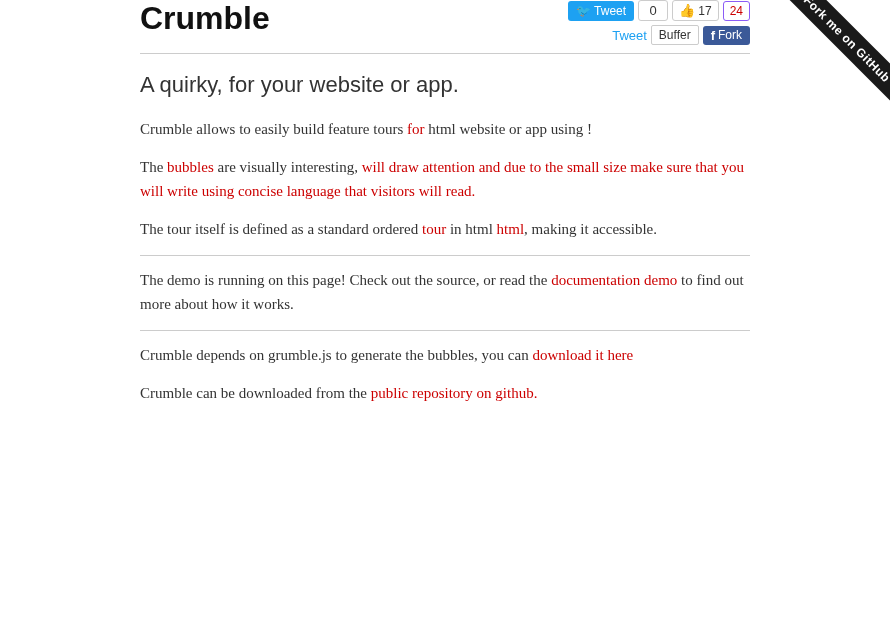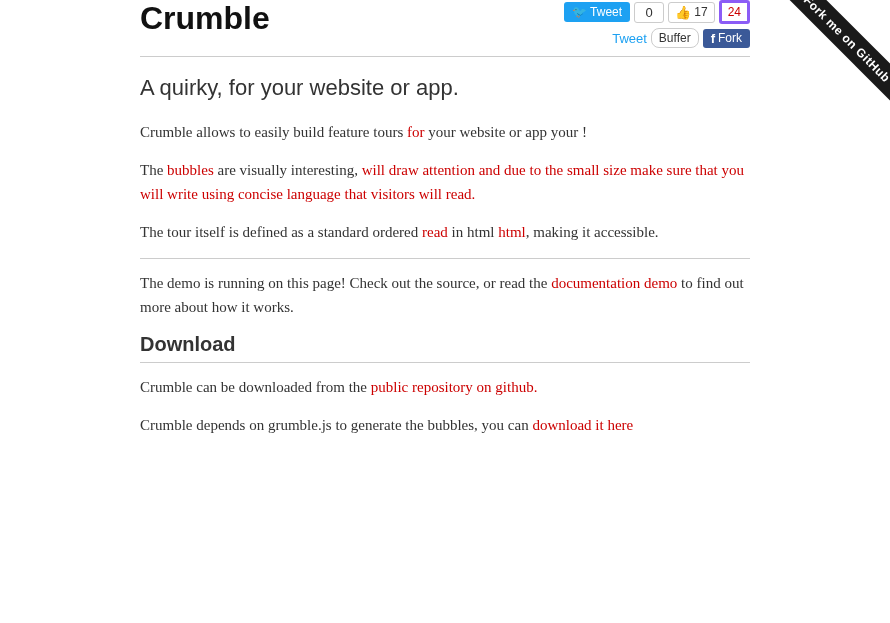--- a/index.html
+++ b/index.html
@@ -116,21 +116,21 @@
       align-items: center;
       gap: 3px;
     }
 
     .thumb-icon {
       color: #1da1f2;
       font-size: 13px;
     }
 
     .gplus-box {
-      border: 3px solid #8b5cf6;
+      border: 1px solid #8b5cf6;
       border-radius: 3px;
       padding: 2px 6px;
       font-size: 12px;
       font-family: Arial, sans-serif;
       color: #c00;
       background: #fff;
     }
 
     .tweet-link {
       color: #1da1f2;
@@ -141,21 +141,21 @@
 
     .social-bottom-row {
       display: flex;
       align-items: center;
       gap: 4px;
     }
 
     .buffer-btn {
       background: #fff;
       border: 1px solid #ccc;
-      border-radius: 8px;
+      border-radius: 2px;
       padding: 2px 7px;
       font-size: 12px;
       font-family: Arial, sans-serif;
       cursor: pointer;
       color: #333;
     }
 
     .fb-like-btn {
       background: #3b5998;
       color: #fff;
@@ -311,38 +311,37 @@
   </div>
 
   <hr class="title-divider">
 
 
   <p class="intro-text">
     <span>A quirky, </span><a href="#" class="link-blue"></a><span> for your website or app.</span>
   </p>
 
   <p class="body-text">
-    <span>Crumble allows </span><a href="#" class="link-blue"></a><span> to easily build feature tours </span><span style="color:#c00;">for</span><span> your website or app your </span><a href="#" class="link-blue"></a><span>!</span>
+    <span>Crumble allows </span><a href="#" class="link-blue"></a><span> to easily build feature tours </span><span style="color:#c00;">for</span><span> html website or app using </span><a href="#" class="link-blue"></a><span>!</span>
   </p>
 
   <p class="body-text">
     <span>The </span><a href="#" class="link-blue">bubbles</a><span> are visually interesting, </span><span style="color:#c00;">will draw attention and due to the small size make sure that you will write using concise language that visitors will read.</span>
   </p>
 
   <p class="body-text">
-    <span>The tour itself is defined as a standard ordered </span><a href="#" class="link-blue">read</a><span> in html </span><a href="#" class="link-blue">html</a><span>, making it accessible.</span>
+    <span>The tour itself is defined as a standard ordered </span><a href="#" class="link-blue">tour</a><span> in html </span><a href="#" class="link-blue">html</a><span>, making it accessible.</span>
   </p>
 
   <hr class="section-divider">
   <p class="body-text">
     <span>The demo is running on this page! Check out the source, or read the </span><a href="#" class="link">documentation demo</a><span> to find out more about how it works.</span>
   </p>
 
-  <h2 class="section-heading">Download</h2>
   <hr class="section-divider">
   <p class="body-text">
+    <span>Crumble depends on grumble.js to generate the bubbles, you can </span><a href="#" class="link">download it here</a>
+  </p>
+  <p class="body-text">
     <span>Crumble can be downloaded from the </span><a href="#" class="link">public repository on github.</a>
   </p>
-  <p class="body-text">
-    <span>Crumble depends on grumble.js to generate the bubbles, you can </span><a href="#" class="link">download it here</a>
-  </p>
 
 </div>
 
 </body></html>

